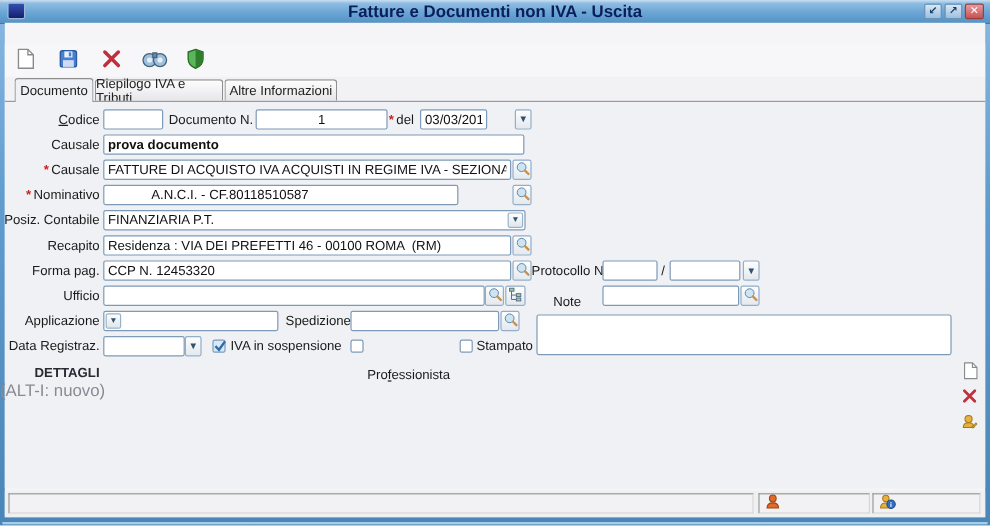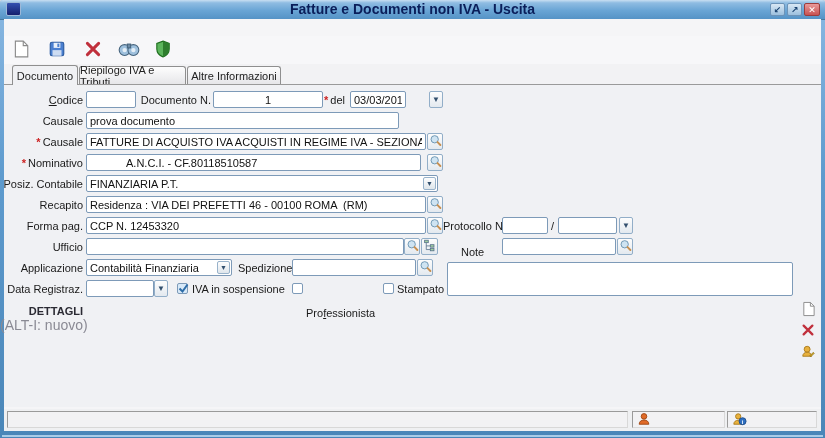--- a/index.html
+++ b/index.html
@@ -126,33 +126,33 @@
   <input class="fld" style="left: 86px; top: 91px; width: 50px;" value="">
   <div class="lbl r" style="left:136px;top:94px;width:75px;">Documento N.</div>
   <input class="fld ctr" style="left: 213px; top: 91px; width: 110px;" value="1">
   <div class="lbl" style="left:324px;top:94px;width:26px;"><span class="req">*</span><span>del</span></div>
   <input class="fld ctr" style="left: 350px; top: 91px; width: 56px;" value="03/03/2011">
   <div class="sqbtn" style="left:429px;top:91px;width:14px;">
       <span>▼</span>
     </div>
 
   <div class="lbl r" style="left:0;top:115px;width:83px;">Causale</div>
-  <input class="fld" style="left: 86px; top: 112px; width: 313px;" value="prova documento">
+  <input class="fld" style="left: 86px; top: 112px; width: 351px; font-weight: bold;" value="prova documento">
 
   <div class="lbl r" style="left:0;top:136px;width:83px;"><span class="req">*</span><span>Causale</span></div>
   <input class="fld" style="left: 86px; top: 133px; width: 340px;" value="FATTURE DI ACQUISTO IVA ACQUISTI IN REGIME IVA - SEZIONALE 1 - Acqui">
   <div class="sqbtn" style="left:427px;top:133px;width:16px;">
       <span><svg width="13" height="13" viewBox="0 0 16 16">
           <circle cx="7" cy="6.5" r="4.5" fill="#cfe4f2" stroke="#5a87a8"></circle>
           <line x1="10.5" y1="10" x2="14" y2="13.5" stroke="#c89050" stroke-width="2.4" stroke-linecap="round"></line>
         </svg></span>
     </div>
 
   <div class="lbl r" style="left:0;top:157px;width:83px;"><span class="req">*</span><span>Nominativo</span></div>
-  <input class="fld" style="left: 86px; top: 154px; width: 335px; padding-left: 39px;" value="A.N.C.I. - CF.80118510587">
+  <input class="fld" style="left: 86px; top: 154px; width: 296px; padding-left: 39px;" value="A.N.C.I. - CF.80118510587">
   <div class="sqbtn" style="left:427px;top:154px;width:16px;">
       <span><svg width="13" height="13" viewBox="0 0 16 16">
           <circle cx="7" cy="6.5" r="4.5" fill="#cfe4f2" stroke="#5a87a8"></circle>
           <line x1="10.5" y1="10" x2="14" y2="13.5" stroke="#c89050" stroke-width="2.4" stroke-linecap="round"></line>
         </svg></span>
     </div>
 
   <div class="lbl r" style="left:0;top:178px;width:83px;">Posiz. Contabile</div>
   <div class="combo" style="left:86px;top:175px;width:352px;gap:18px;">
     <span class="val">FINANZIARIA P.T.</span>
@@ -203,21 +203,20 @@
   <input class="fld" style="left: 502px; top: 238px; width: 114px;" value="">
   <div class="sqbtn" style="left:617px;top:238px;width:16px;">
       <span><svg width="13" height="13" viewBox="0 0 16 16">
           <circle cx="7" cy="6.5" r="4.5" fill="#cfe4f2" stroke="#5a87a8"></circle>
           <line x1="10.5" y1="10" x2="14" y2="13.5" stroke="#c89050" stroke-width="2.4" stroke-linecap="round"></line>
         </svg></span>
     </div>
 
   <div class="lbl r" style="left:0;top:262px;width:83px;">Applicazione</div>
   <div class="combo" style="left:86px;top:259px;width:146px;">
-    <span class="val">Contabilità Finanziaria</span>
     <span class="dropbtn">▼</span>
   </div>
   <div class="lbl r" style="left:238px;top:262px;width:50px;">Spedizione</div>
   <input class="fld" style="left: 292px; top: 259px; width: 124px;" value="">
   <div class="sqbtn" style="left:417px;top:259px;width:16px;">
       <span><svg width="13" height="13" viewBox="0 0 16 16">
           <circle cx="7" cy="6.5" r="4.5" fill="#cfe4f2" stroke="#5a87a8"></circle>
           <line x1="10.5" y1="10" x2="14" y2="13.5" stroke="#c89050" stroke-width="2.4" stroke-linecap="round"></line>
         </svg></span>
     </div>

